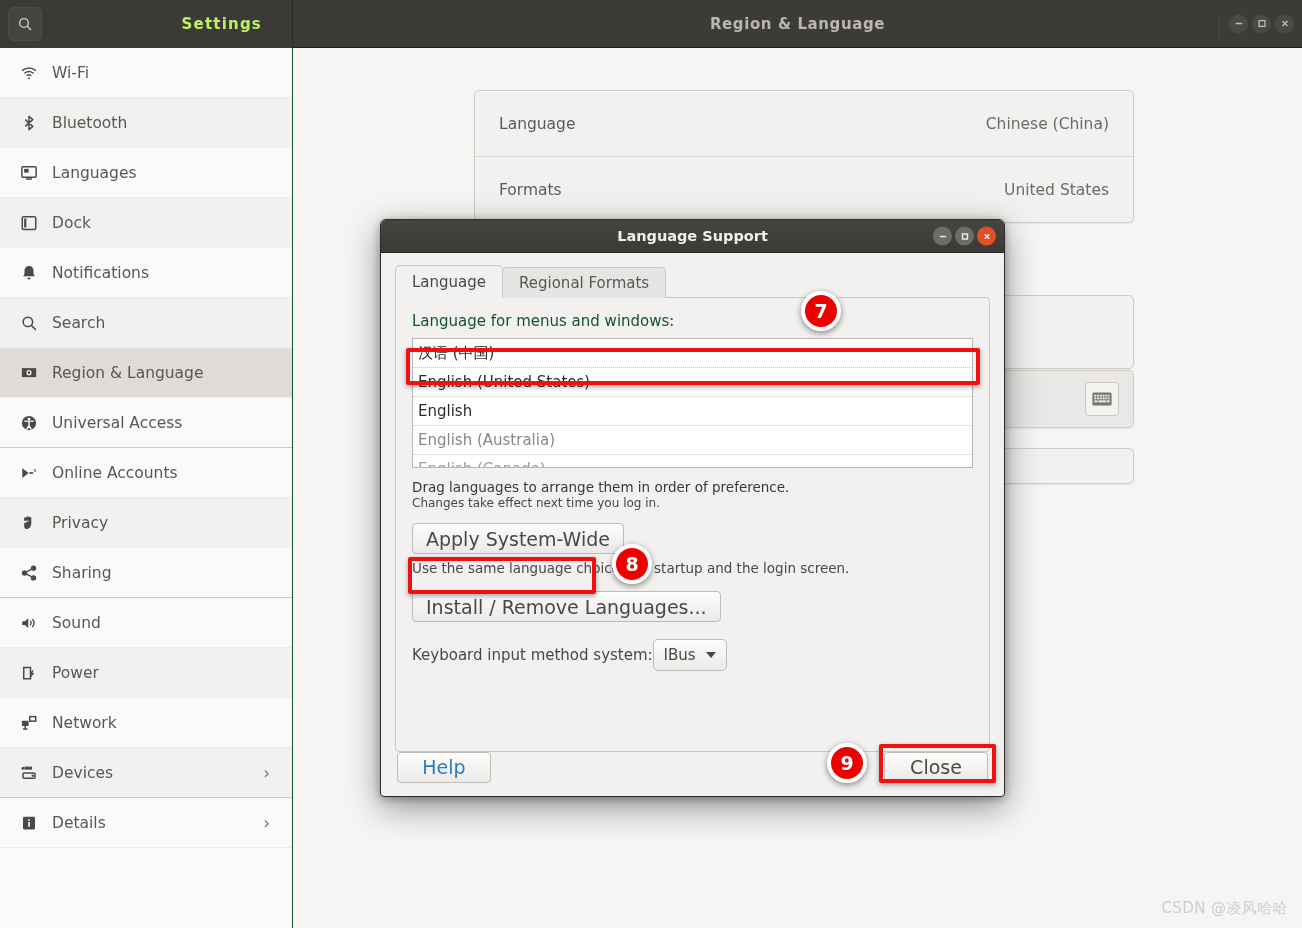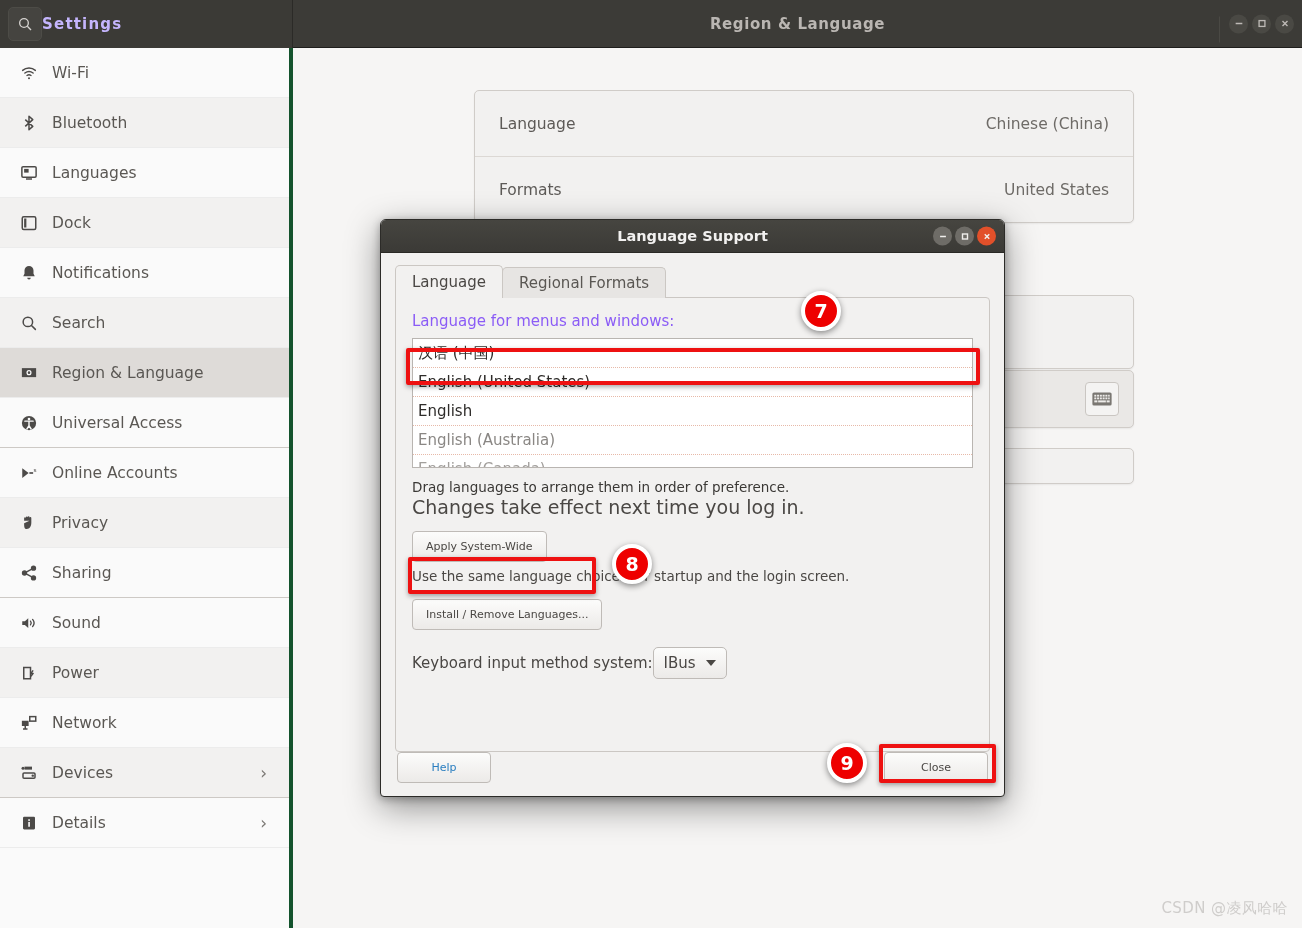--- a/index.html
+++ b/index.html
@@ -14,35 +14,35 @@
   
   .hdr { position: absolute; left: 0; top: 0; width: 1302px; height: 48px; display: flex;
          background: #3c3b37; border-bottom: 1px solid #1f1e1c; }
   .hdr-left { width: 293px; height: 48px; background: #37363220; position: relative;
               display: flex; align-items: center; border-right: 1px solid #2b2a27;
               background: #3b3a36; }
   .search-btn { width: 34px; height: 34px; margin-left: 8px; border-radius: 5px;
                 background: #454440; border: 1px solid #4d4c47; display: flex;
                 align-items: center; justify-content: center; cursor: pointer; }
   .search-btn svg { width: 16px; height: 16px; stroke: #d6d3d0; fill: none; stroke-width: 2; }
-  .hdr-title-left { flex: 1; text-align: left; color: #c4b5fd; font-size: 15px;
+  .hdr-title-left { flex: 1; text-align: right; color: #bef264; font-size: 15px;
                     font-weight: bold; letter-spacing: 1.2px; padding-right: 30px; }
   .hdr-right { flex: 1; position: relative; display: flex; align-items: center;
                justify-content: center; }
   .hdr-title-main { color: #bab6b2; font-size: 15px; font-weight: bold; letter-spacing: .6px; }
   .wc-group { position: absolute; right: 8px; top: 50%; transform: translateY(-50%);
               display: flex; gap: 4px; align-items: center; }
   .wc { width: 19px; height: 19px; border-radius: 50%; background: #4a4944;
         display: flex; align-items: center; justify-content: center; cursor: pointer; }
   .wc svg { width: 10px; height: 10px; stroke: #bdb9b5; stroke-width: 1.6; fill: none; }
   .wc-sep { position: absolute; left: -10px; top: 2px; width: 1px; height: 26px; background: #4a4944; }
 
   
   .sidebar { position: absolute; left: 0; top: 48px; width: 293px; height: 880px;
-             background: #fafafa; border-right: 4px solid #14532d; overflow: hidden; }
+             background: #fafafa; border-right: 1px solid #14532d; overflow: hidden; }
   .side-item { height: 50px; display: flex; align-items: center; padding-left: 14px;
                border-bottom: 1px solid #ececec; cursor: pointer; position: relative; }
   .side-item.alt { background: #f2f1f0; }
   .side-item.sel { background: #dedbd8; }
   .side-item.group-end { border-bottom: 1px solid #cdc9c5; }
   .side-ico { width: 30px; min-width: 30px; display: flex; align-items: center;
               justify-content: center; color: #4c4a48; }
   .side-ico svg { width: 18px; height: 18px; }
   .side-label { font-size: 15.5px; color: #5a5753; margin-left: 8px; }
   .chev { position: absolute; right: 22px; color: #7d7a76; font-size: 17px; }
@@ -87,33 +87,33 @@
 
   .tabs { display: flex; align-items: flex-end; height: 33px; position: relative; z-index: 3; }
   .tab { height: 31px; padding: 0 16px; display: flex; align-items: center; font-size: 15px;
          color: #5a5753; border: 1px solid #cbc7c3; border-bottom: none;
          border-radius: 5px 5px 0 0; background: #e7e5e3; cursor: pointer; margin-right: -1px; }
   .tab.active { background: #f2f1f0; color: #4a4744; border-color: #cbc7c3; height: 33px; }
 
   .tab-pane { border: 1px solid #cbc7c3; background: #f2f1f0; border-radius: 0 4px 4px 4px;
               margin-top: -1px; height: 455px; padding: 14px 16px 0 16px; position: relative; }
 
-  .lbl { font-size: 15px; color: #8b5cf6; margin-bottom: 8px; }
+  .lbl { font-size: 15px; color: #14532d; margin-bottom: 8px; }
   .lang-list { border: 1px solid #b9b5b1; background: #ffffff; height: 130px; overflow: hidden; }
   .ll-row { height: 29px; display: flex; align-items: center; padding-left: 5px;
             font-size: 15px; color: #2e2c2a; border-bottom: 1px dotted #e7b9a8; cursor: pointer; }
   .ll-row.sel { background: #ffffff; }
   .ll-row.dim { color: #8a8784; }
   .ll-row.dimmer { color: #a3a09d; }
 
   .hint-b { font-size: 13.5px; color: #3a3835; font-weight: normal; margin-top: 11px; }
-  .hint-n { font-size: 19px; color: #4a4744; margin-top: 1px; }
+  .hint-n { font-size: 12px; color: #4a4744; margin-top: 1px; }
 
   .btn { display: inline-flex; align-items: center; justify-content: center;
-         height: 31px; padding: 0 13px; font-size: 11px; color: #4a4744;
+         height: 31px; padding: 0 13px; font-size: 19px; color: #4a4744;
          background: linear-gradient(#fcfcfb,#eceae8); border: 1px solid #bfbbb7;
          border-radius: 4px; cursor: pointer; }
 
   .note { font-size: 13.5px; color: #4a4744; margin-top: 6px; }
   .kbd-line { display: flex; align-items: center; margin-top: 17px; }
   .kbd-line .t { font-size: 15px; color: #4a4744; }
   .combo { display: inline-flex; align-items: center; gap: 10px; height: 32px; padding: 0 10px;
            background: linear-gradient(#fcfcfb,#eceae8); border: 1px solid #bfbbb7;
            border-radius: 5px; font-size: 15px; color: #4a4744; cursor: pointer; }
   .combo .car { width: 0; height: 0; border-left: 5px solid transparent;

